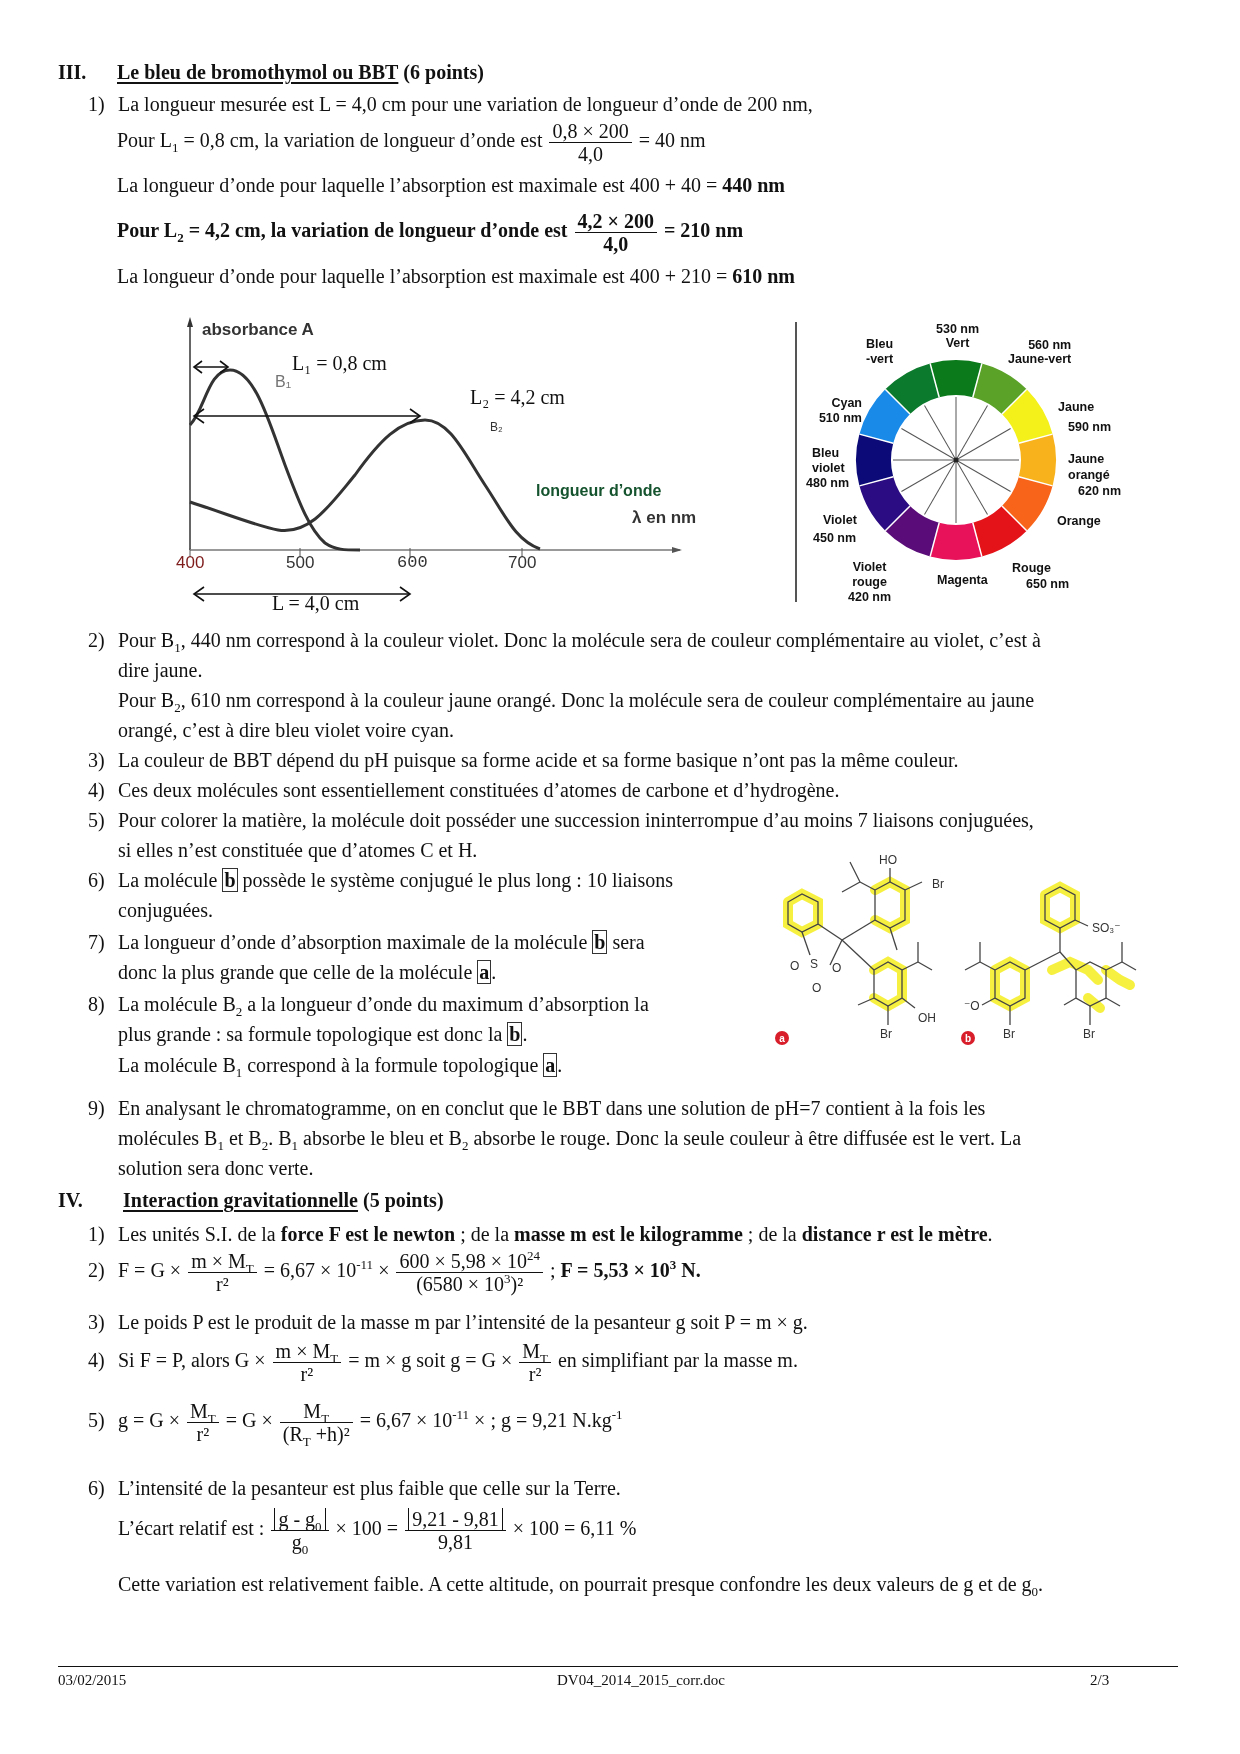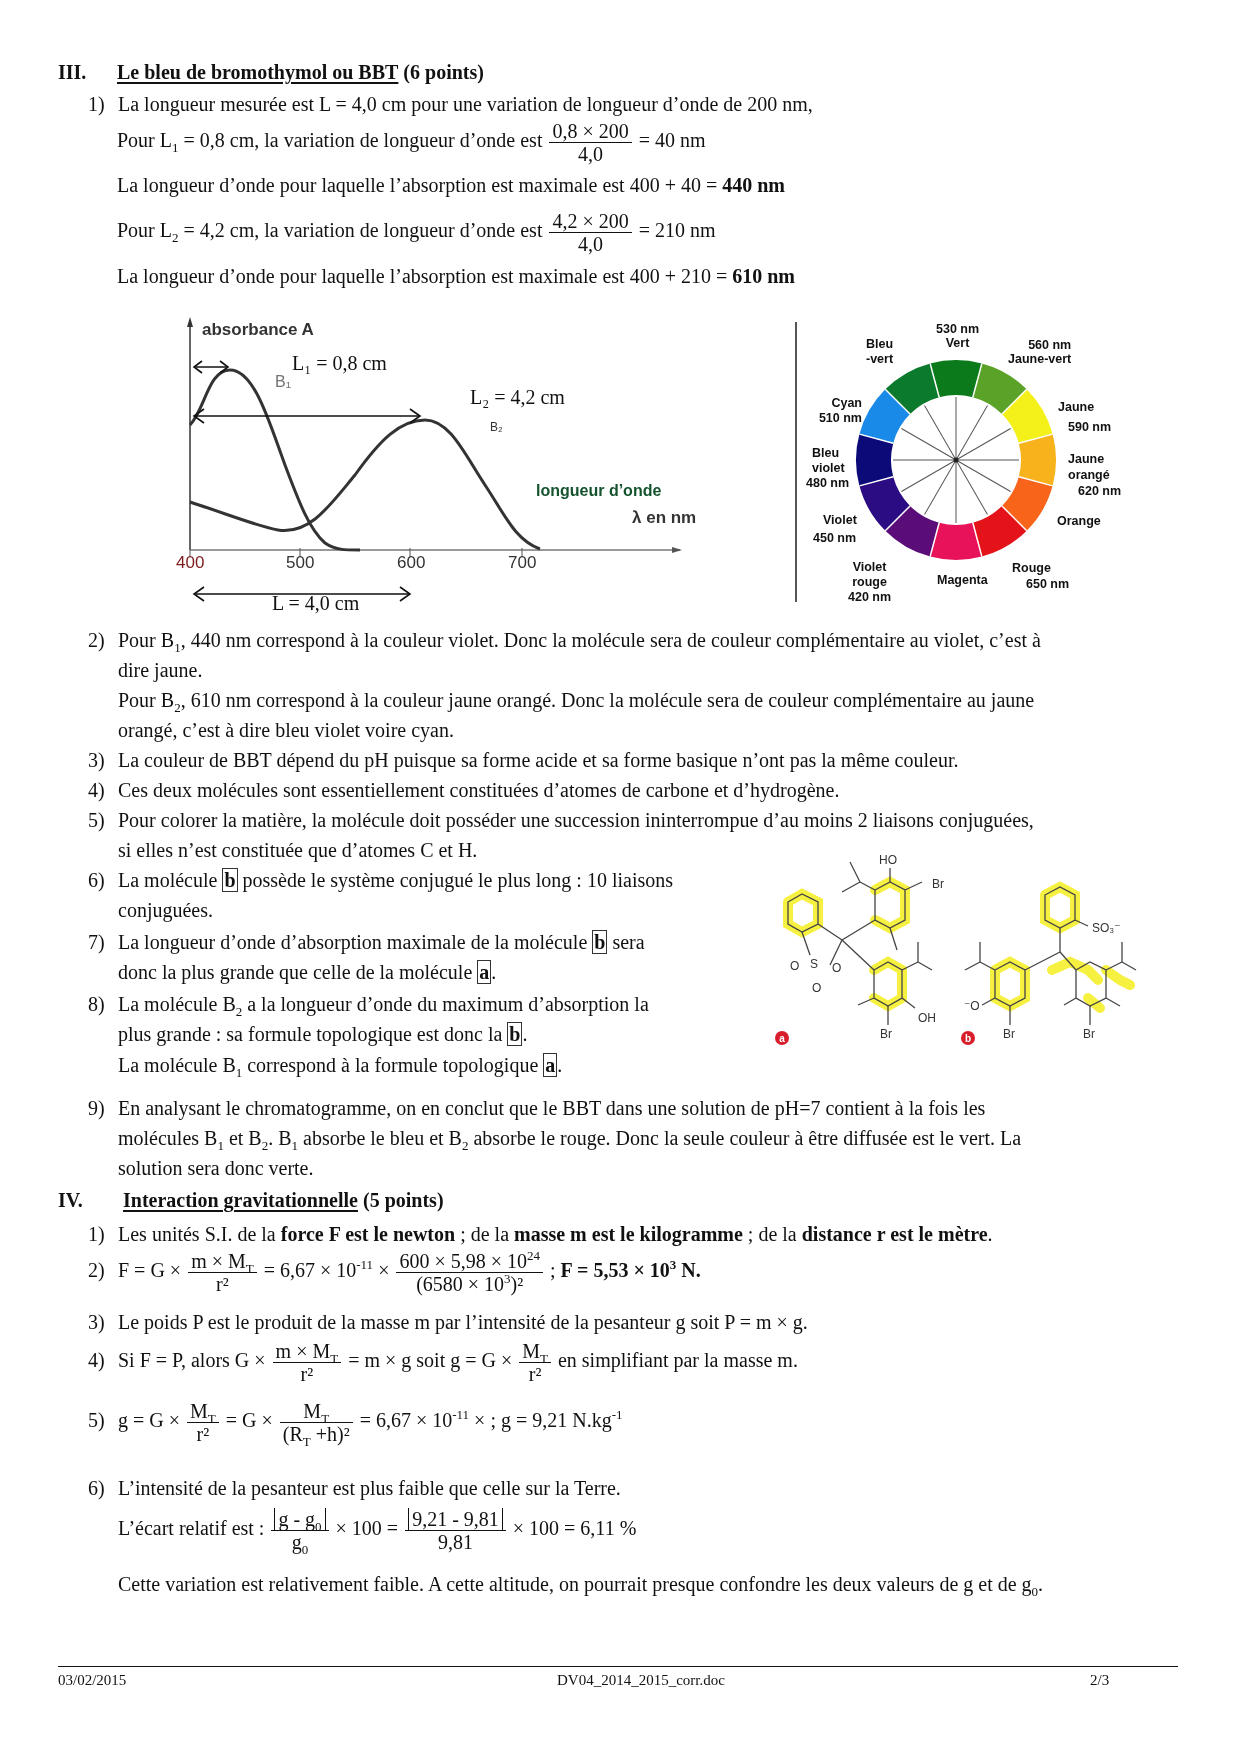--- a/index.html
+++ b/index.html
@@ -37,21 +37,21 @@
 </div>
 <div class="abs" style="left:117px; top:120px; line-height:24px;">
   <span>Pour L</span><sub>1</sub><span> = 0,8 cm, la variation de longueur d’onde est</span>
   <span class="frac"><span class="num">0,8 × 200</span><span class="den">4,0</span></span>
   <span>= 40 nm</span>
 </div>
 <div class="abs line" style="left:117px; top:173px;">
   <span>La longueur d’onde pour laquelle l’absorption est maximale est 400 + 40 =</span>
   <span class="b">440 nm</span>
 </div>
-<div class="abs" style="left:117px; top:210px; line-height:24px;">
+<div class="abs" style="left:117px; top:210px; line-height:24px;font-weight:bold;">
   <span>Pour L</span><sub>2</sub><span> = 4,2 cm, la variation de longueur d’onde est</span>
   <span class="frac"><span class="num">4,2 × 200</span><span class="den">4,0</span></span>
   <span>= 210 nm</span>
 </div>
 <div class="abs line" style="left:117px; top:264px;">
   <span>La longueur d’onde pour laquelle l’absorption est maximale est 400 + 210 =</span>
   <span class="b">610 nm</span>
 </div>
 
 <svg class="abs" style="left:160px; top:315px;" width="570" height="300" viewBox="0 0 570 300">
@@ -83,21 +83,21 @@
 </svg>
 <div class="abs" style="left:202px; top:320px; font-family:'Liberation Sans',sans-serif; font-weight:bold; font-size:17px; color:#333;">absorbance A</div>
 <div class="abs" style="left:292px; top:352px; font-size:20px;">L₁ = 0,8 cm</div>
 <div class="abs" style="left:470px; top:386px; font-size:20px;">L₂ = 4,2 cm</div>
 <div class="abs" style="left:275px; top:373px; font-family:'Liberation Sans',sans-serif; font-size:16px; color:#737373;">B₁</div>
 <div class="abs" style="left:490px; top:420px; font-family:'Liberation Sans',sans-serif; font-size:12px; color:#333;">B₂</div>
 <div class="abs" style="left:536px; top:482px; font-family:'Liberation Sans',sans-serif; font-weight:bold; font-size:16px; color:#14532d;">longueur d’onde</div>
 <div class="abs" style="left:632px; top:508px; font-family:'Liberation Sans',sans-serif; font-weight:bold; font-size:17px; color:#333;">λ en nm</div>
 <div class="abs" style="left:176px; top:553px; font-family:'Liberation Sans',sans-serif; font-size:17px; color:#7f1d1d;">400</div>
 <div class="abs" style="left:286px; top:553px; font-family:'Liberation Sans',sans-serif; font-size:17px; color:#333;">500</div>
-<div class="abs" style="left:397px; top:553px; font-family:Liberation Sans, sans-serif; font-size:17px; color:#333;">600</div>
+<div class="abs" style="left:397px; top:553px; font-family:Liberation Mono, monospace; font-size:17px; color:#333;">600</div>
 <div class="abs" style="left:508px; top:553px; font-family:'Liberation Sans',sans-serif; font-size:17px; color:#333;">700</div>
 <div class="abs" style="left:272px; top:592px; font-size:20px;">L = 4,0 cm</div>
 
 <div class="abs" style="left:795px; top:322px; width:2px; height:280px; background:#555;"></div>
 <svg class="abs" style="left:798px; top:315px;" width="330" height="290" viewBox="0 0 330 290">
   <g transform="translate(158,145)" id="wheel">
 
     <path d="M-25.9,-96.6 A100,100 0 0 1 25.9,-96.6 L16.8,-62.8 A65,65 0 0 0 -16.8,-62.8 Z" fill="#0a7a1a" transform="rotate(0)"></path>
     <path d="M-25.9,-96.6 A100,100 0 0 1 25.9,-96.6 L16.8,-62.8 A65,65 0 0 0 -16.8,-62.8 Z" fill="#5aa228" transform="rotate(30)"></path>
     <path d="M-25.9,-96.6 A100,100 0 0 1 25.9,-96.6 L16.8,-62.8 A65,65 0 0 0 -16.8,-62.8 Z" fill="#f3f01a" transform="rotate(60)"></path>
@@ -188,21 +188,21 @@
   <span class="num-label">2)</span><span>Pour B</span><sub>1</sub><span>, 440 nm correspond à la couleur violet. Donc la molécule sera de couleur complémentaire au violet, c’est à</span>
 </div>
 <div class="abs line" style="left:118px; top:658px;">dire jaune.</div>
 <div class="abs line" style="left:118px; top:688px;">
   <span>Pour B</span><sub>2</sub><span>, 610 nm correspond à la couleur jaune orangé. Donc la molécule sera de couleur complémentaire au jaune</span>
 </div>
 <div class="abs line" style="left:118px; top:718px;">orangé, c’est à dire bleu violet voire cyan.</div>
 
 <div class="abs line" style="left:88px; top:748px;"><span class="num-label">3)</span><span>La couleur de BBT dépend du pH puisque sa forme acide et sa forme basique n’ont pas la même couleur.</span></div>
 <div class="abs line" style="left:88px; top:778px;"><span class="num-label">4)</span><span>Ces deux molécules sont essentiellement constituées d’atomes de carbone et d’hydrogène.</span></div>
-<div class="abs line" style="left:88px; top:808px;"><span class="num-label">5)</span><span>Pour colorer la matière, la molécule doit posséder une succession ininterrompue d’au moins 2 liaisons conjuguées,</span></div>
+<div class="abs line" style="left:88px; top:808px;"><span class="num-label">5)</span><span>Pour colorer la matière, la molécule doit posséder une succession ininterrompue d’au moins 7 liaisons conjuguées,</span></div>
 <div class="abs line" style="left:118px; top:838px;">si elles n’est constituée que d’atomes C et H.</div>
 
 <div class="abs line" style="left:88px; top:868px;"><span class="num-label">6)</span><span>La molécule </span><span class="boxed">b</span><span> possède le système conjugué le plus long : 10 liaisons</span></div>
 <div class="abs line" style="left:118px; top:898px;">conjuguées.</div>
 
 <div class="abs line" style="left:88px; top:930px;"><span class="num-label">7)</span><span>La longueur d’onde d’absorption maximale de la molécule </span><span class="boxed">b</span><span> sera</span></div>
 <div class="abs line" style="left:118px; top:960px;"><span>donc la plus grande que celle de la molécule </span><span class="boxed">a</span><span>.</span></div>
 
 <div class="abs line" style="left:88px; top:992px;"><span class="num-label">8)</span><span>La molécule B</span><sub>2</sub><span> a la longueur d’onde du maximum d’absorption la</span></div>
 <div class="abs line" style="left:118px; top:1022px;"><span>plus grande : sa formule topologique est donc la </span><span class="boxed">b</span><span>.</span></div>

